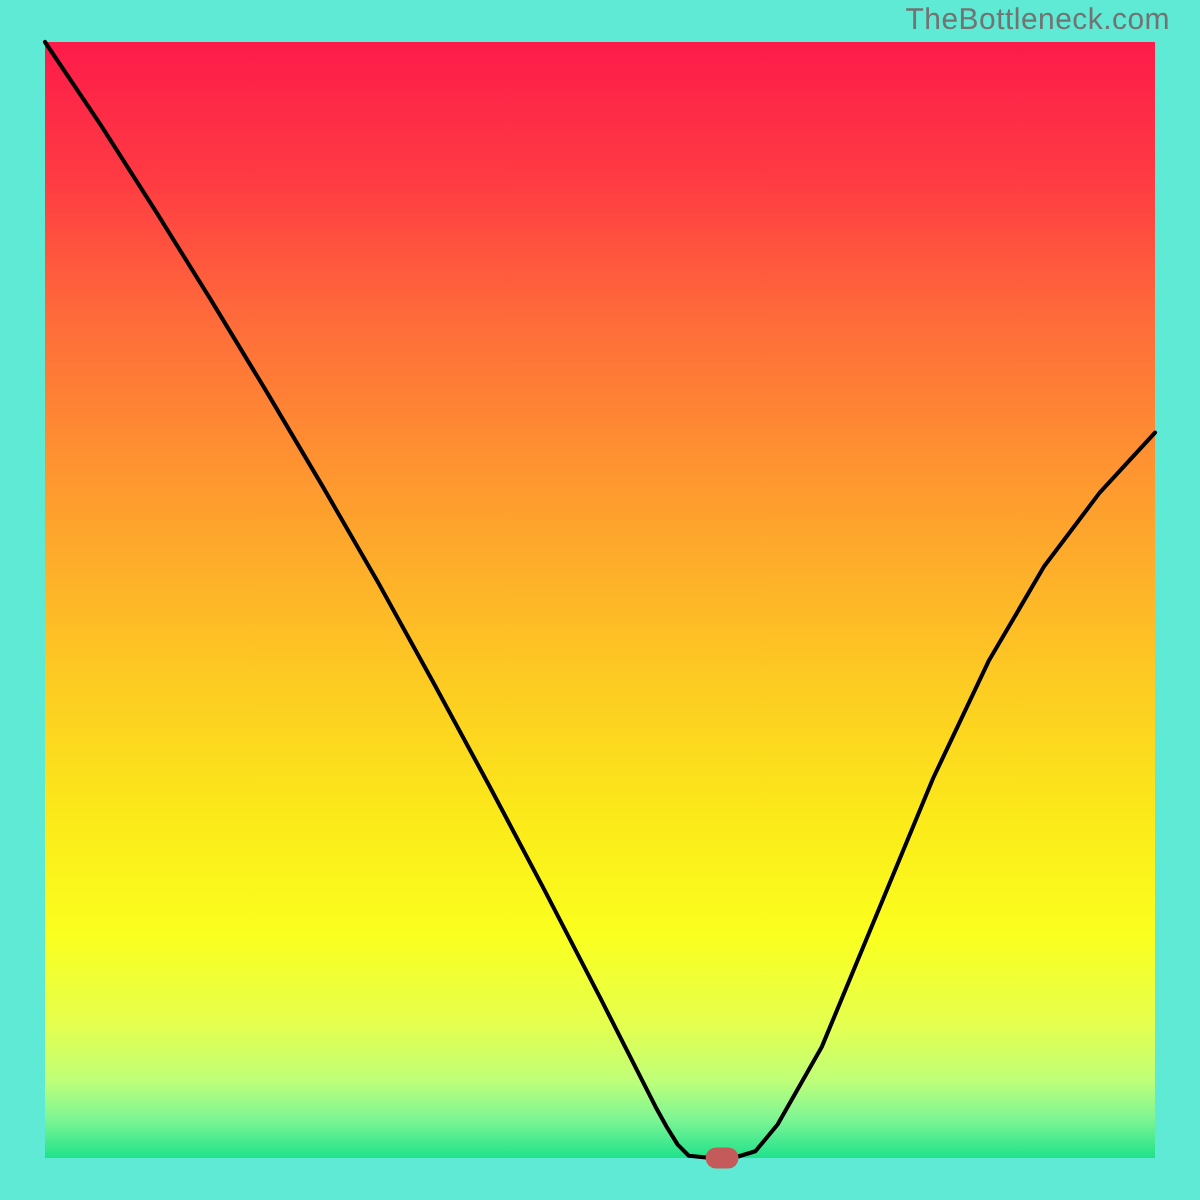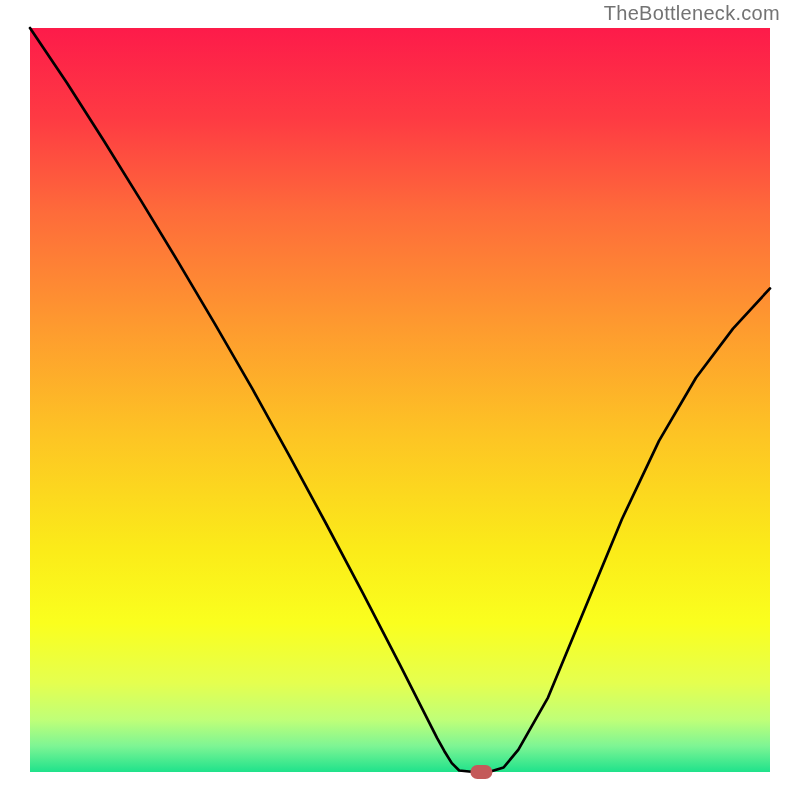--- a/index.html
+++ b/index.html
@@ -1,16 +1,16 @@
 <!DOCTYPE html>
 <html><head>
 <meta charset="utf-8">
 <style>
   html,body{margin:0;padding:0;width:800px;height:800px;background:#000;overflow:hidden}
-  .frame{position:relative;width:800px;height:800px;background:#ffffff}
+  .frame{position:relative;width:800px;height:800px;background:#5eead4}
   .watermark{position:absolute;top:2px;right:20px;font:20px Arial,Helvetica,sans-serif;color:#737373;letter-spacing:.3px}
   svg{display:block}
 </style>
 </head>
 <body>
 
 <div class="frame">
   <div class="watermark">TheBottleneck.com</div>
   <svg id="svg" width="800" height="800">
       <defs>

